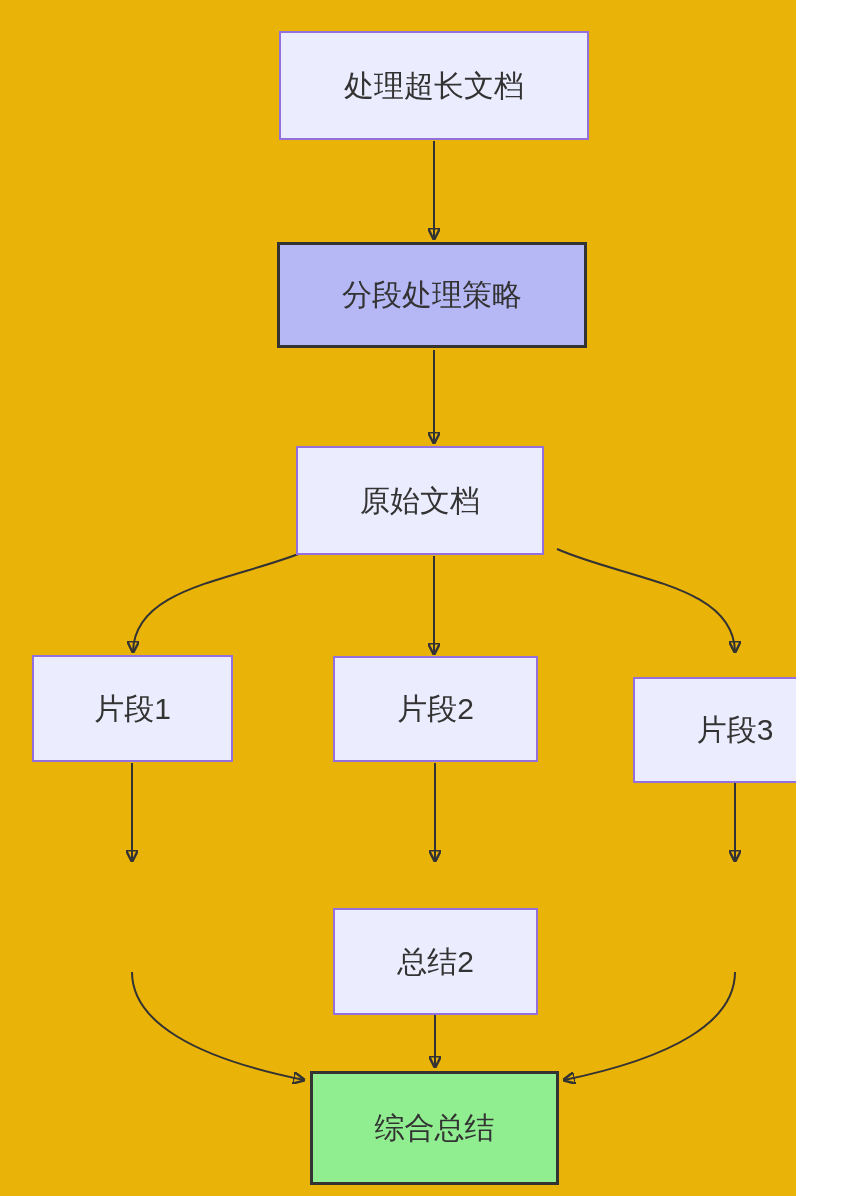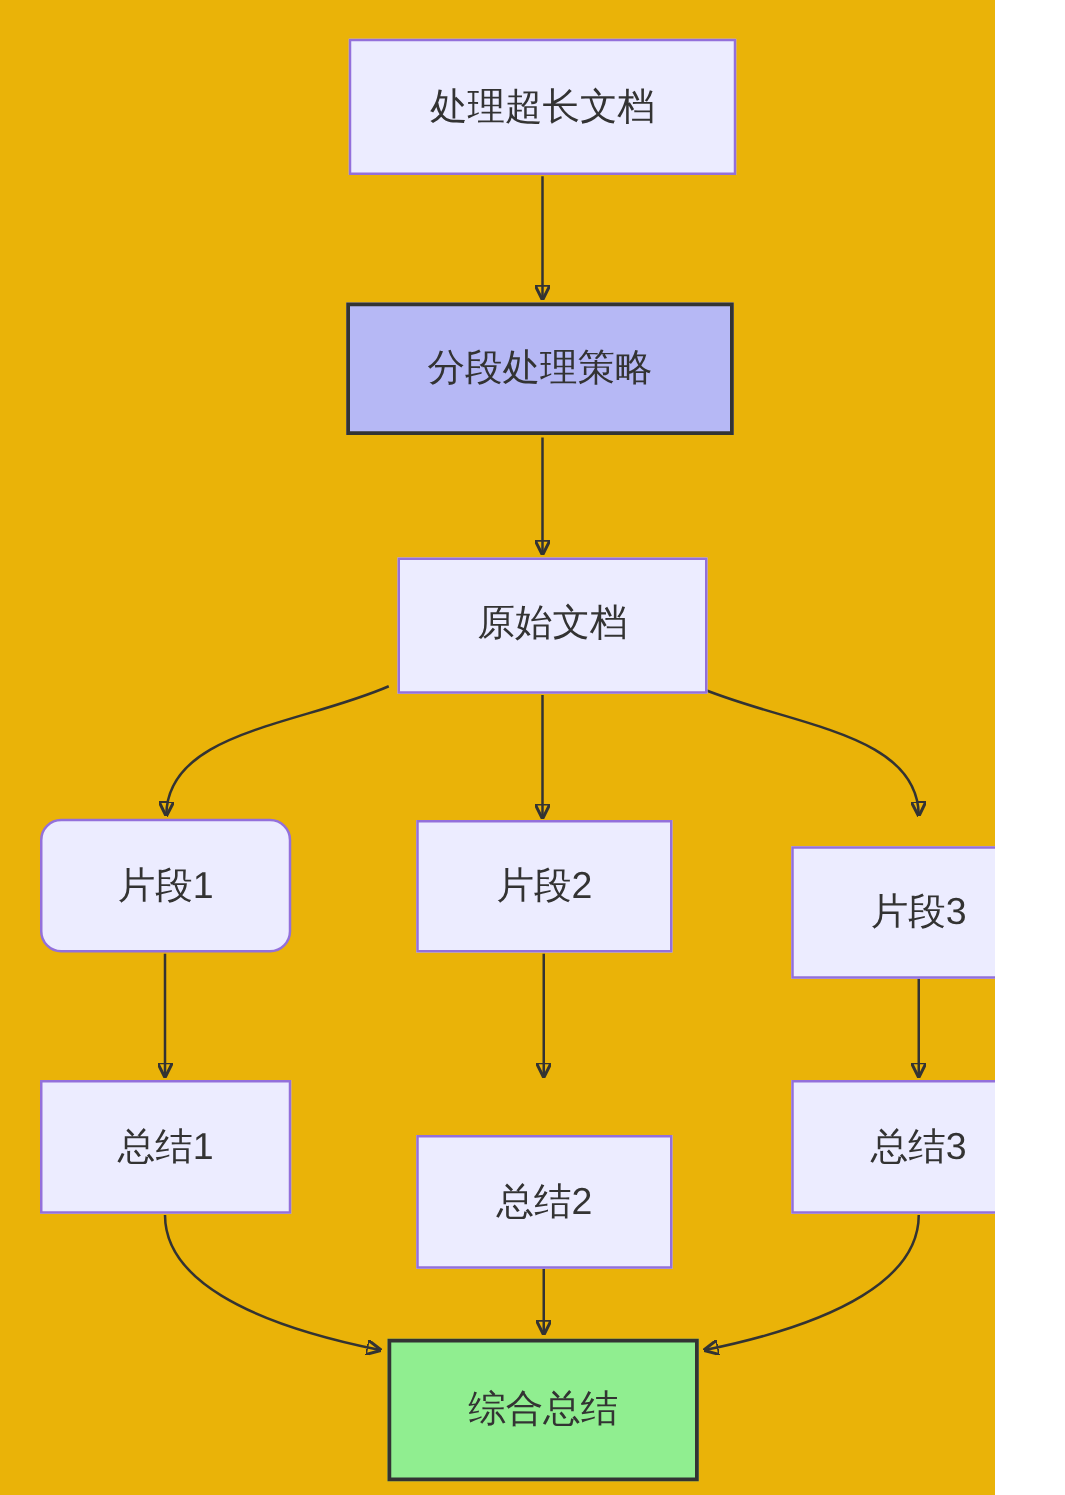--- a/index.html
+++ b/index.html
@@ -47,22 +47,22 @@
     font-family: Liberation Serif, serif;
   }
   .node.success {
     background: #90EE90;
     border: 3px solid #333333;
   }
 
   
   .n-process  { left: 279px; top: 31px;   width: 310px; height: 109px; }
   .n-strategy { left: 277px; top: 242px;  width: 310px; height: 106px; }
-  .n-original { left: 318px; top: 446px;  width: 248px; height: 109px; font-family: Liberation Mono, monospace; }
-  .n-seg1     { left: 32px;  top: 655px;  width: 201px; height: 107px; border-radius: 17px; }
+  .n-original { left: 296px; top: 446px;  width: 248px; height: 109px; }
+  .n-seg1     { left: 32px;  top: 655px;  width: 201px; height: 107px; }
   .n-seg2     { left: 333px; top: 656px;  width: 205px; height: 106px; }
   .n-seg3     { left: 633px; top: 656px;  width: 204px; height: 106px; margin-top: 21px; }
   .n-sum1     { left: 32px;  top: 864px;  width: 201px; height: 107px; }
   .n-sum2     { left: 333px; top: 864px;  width: 205px; height: 107px; margin-top: 44px; }
   .n-sum3     { left: 633px; top: 864px;  width: 204px; height: 107px; }
   .n-final    { left: 310px; top: 1071px; width: 249px; height: 114px; }
 </style>
 </head>
 <body>
 
@@ -104,29 +104,23 @@
   </div>
 
   <div class="node n-seg2">
     <span>片段2</span>
   </div>
 
   <div class="node n-seg3">
     <span>片段3</span>
   </div>
 
-  <div class="node n-sum1">
-    <span>总结1</span>
-  </div>
 
   <div class="node n-sum2">
     <span>总结2</span>
   </div>
 
-  <div class="node n-sum3">
-    <span>总结3</span>
-  </div>
 
   <div class="node success n-final">
     <span>综合总结</span>
   </div>
 
 </div>
 
 </body></html>

